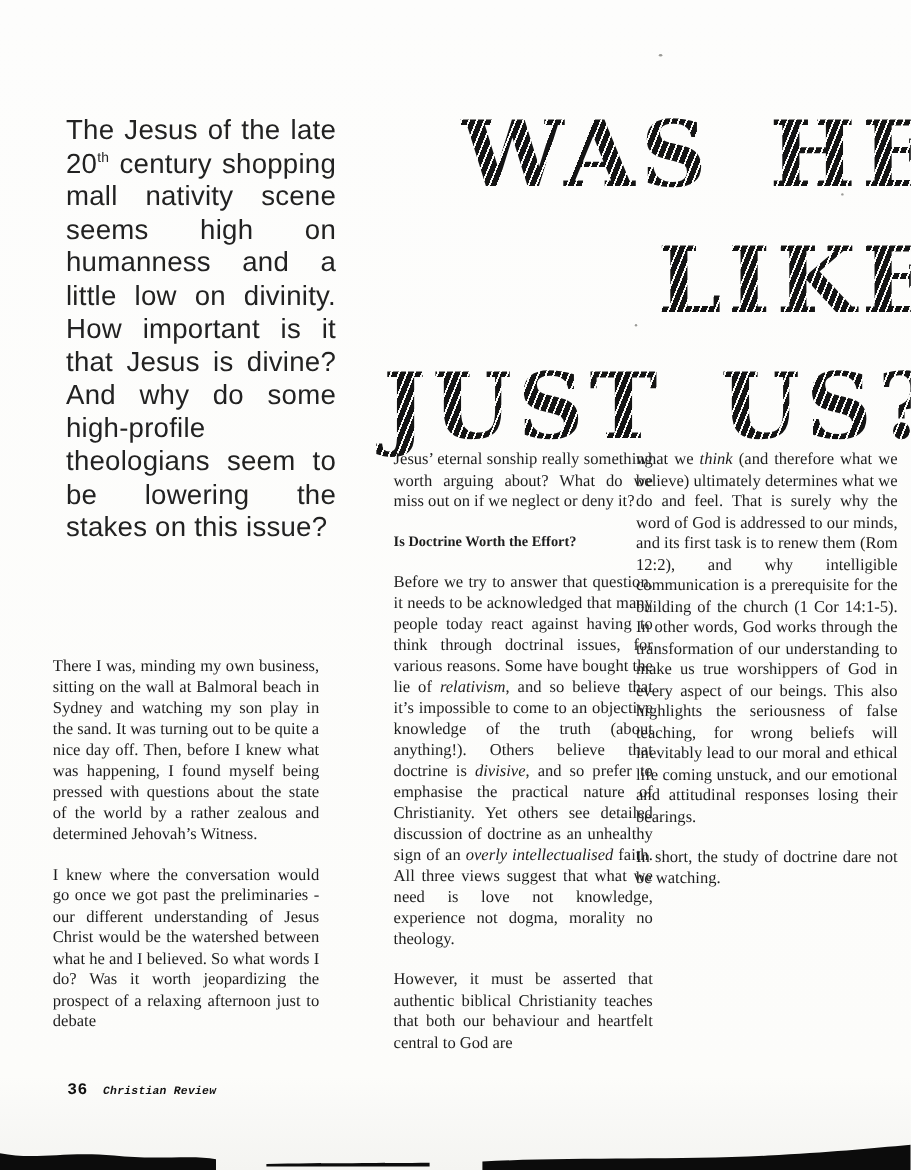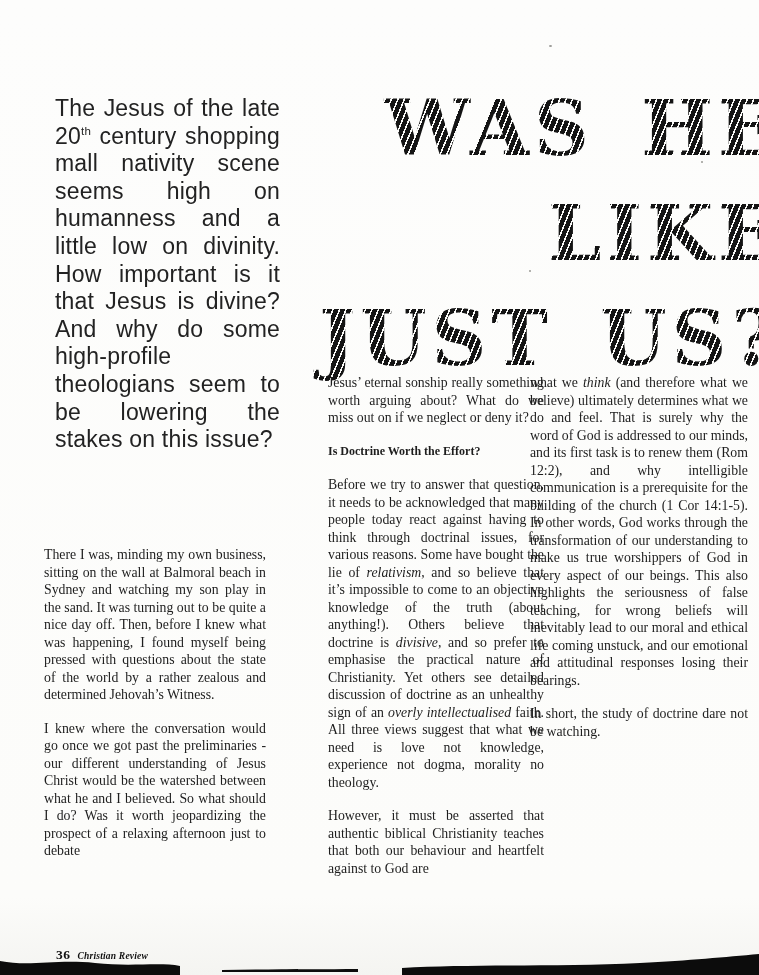--- a/index.html
+++ b/index.html
@@ -71,22 +71,22 @@
     margin: 0 0 1px 0;
     font-size: 12px;
     text-align: left;
   }
   .body-col em { }
 
   
   .footer {
     position: absolute;
     left: 56px;
-    top: 945px;
-    font-family: Liberation Serif, serif;
+    top: 899px;
+    font-family: Liberation Mono, monospace;
     color: #111111;
     white-space: nowrap;
   }
   .page-number { font-size: 13.5px; font-weight: bold; letter-spacing: 0.5px; }
   .magazine-name { font-size: 9.5px; font-style: italic; font-weight: bold; margin-left: 3px; letter-spacing: 0.2px; }
 
   
   .bottom-artifact { position: absolute; left: 0; bottom: 0; width: 759px; height: 24px; }
   .edge-line {
     position: absolute;
@@ -110,28 +110,28 @@
   <div class="intro"><span>The Jesus of the late 20</span><sup>th</sup><span> century shopping mall nativity scene seems high on humanness and a little low on divinity.  How important is it that Jesus is divine? And why do some high-profile theologians seem to be lowering the stakes on this issue?</span></div>
 
   <div class="title">
     <div class="title-line">WAS HE</div>
     <div class="title-line">LIKE</div>
     <div class="title-line">JUST US?</div>
   </div>
 
   <div class="body-col left-body">
     <p>There I was, minding my own business, sitting on the wall at Balmoral beach in Sydney and watching my son play in the sand.  It was turning out to be quite a nice day off.  Then, before I knew what was happening, I found myself being pressed with questions about the state of the world by a rather zealous and determined Jehovah’s Witness.</p>
-    <p>I knew where the conversation would go once we got past the preliminaries - our different understanding of Jesus Christ would be the watershed between what he and I believed.  So what should I do?  Was it worth jeopardizing the prospect of a relaxing afternoon just to debate</p>
+    <p>I knew where the conversation would go once we got past the preliminaries - our different understanding of Jesus Christ would be the watershed between what he and I believed.  So what words I do?  Was it worth jeopardizing the prospect of a relaxing afternoon just to debate</p>
   </div>
 
   <div class="body-col mid-col">
     <p>Jesus’ eternal sonship really something worth arguing about? What do we miss out on if we neglect or deny it?</p>
     <p class="col-heading">Is Doctrine Worth the Effort?</p>
     <p><span>Before we try to answer that question, it needs to be acknowledged that many people today react against having to think through doctrinal issues, for various reasons.  Some have bought the lie of </span><em>relativism</em><span>, and so believe that it’s impossible to come to an objective knowledge of the truth (about anything!).  Others believe that doctrine is </span><em>divisive</em><span>, and so prefer to emphasise the practical nature of Christianity.  Yet others see detailed discussion of doctrine as an unhealthy sign of an </span><em>overly intellectualised</em><span> faith.  All three views suggest that what we need is love not knowledge, experience not dogma, morality no theology.</span></p>
-    <p>However, it must be asserted that authentic biblical Christianity teaches that both our behaviour and heartfelt against to God are</p>
+    <p>However, it must be asserted that authentic biblical Christianity teaches that both our behaviour and heartfelt central to God are</p>
   </div>
 
   <div class="body-col right-col">
     <p><span>what we </span><em>think</em><span> (and therefore what we believe) ultimately determines what we do and feel.  That is surely why the word of God is addressed to our minds, and its first task is to renew them (Rom 12:2), and why intelligible communication is a prerequisite for the building of the church (1 Cor 14:1-5).  In other words, God works through the transformation of our understanding to make us true worshippers of God in every aspect of our beings.  This also highlights the seriousness of false teaching, for wrong beliefs will inevitably lead to our moral and ethical life coming unstuck, and our emotional and attitudinal responses losing their bearings.</span></p>
     <p>In short, the study of doctrine dare not be watching.</p>
   </div>
 
   <div class="footer">
     <span class="page-number">36</span>
     <span class="magazine-name">Christian Review</span>

